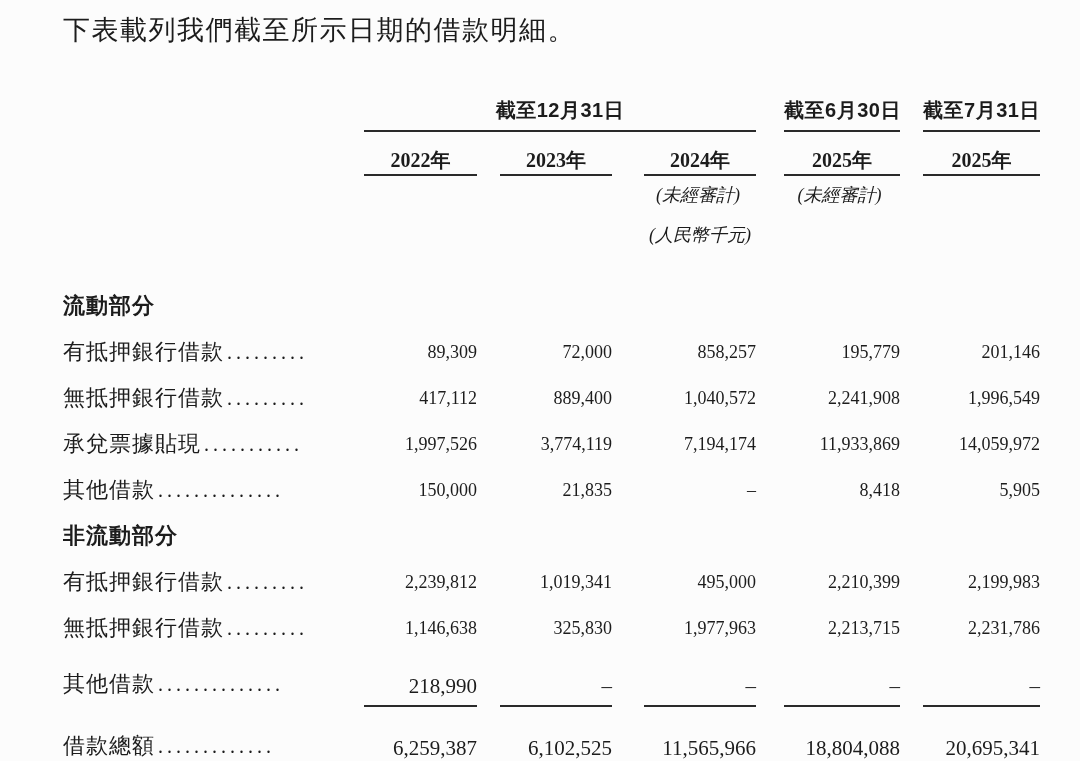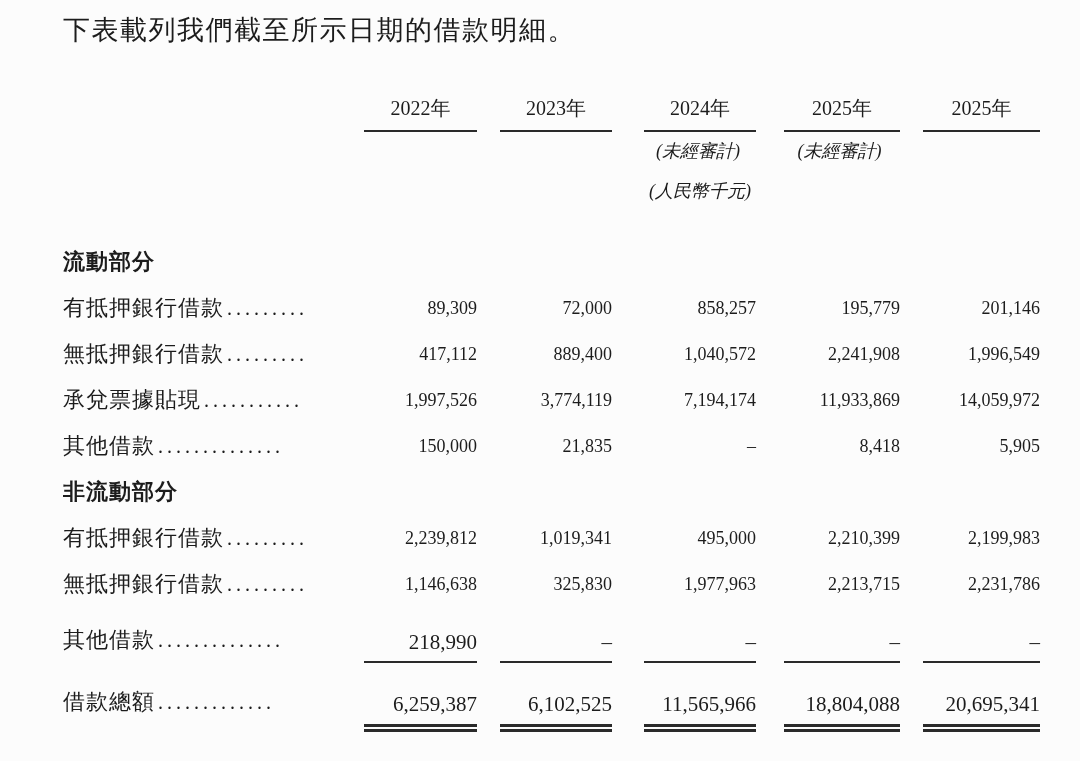--- a/index.html
+++ b/index.html
@@ -27,22 +27,22 @@
 
   
   .row-group td{height:44px;vertical-align:bottom;}
   .grp{
     text-align:center;border-bottom:2px solid #2a2a2a;padding-bottom:6px;
     font-family:"Liberation Sans","DejaVu Sans",sans-serif;
     font-weight:700;font-size:20px;letter-spacing:0.5px;white-space:nowrap;
   }
   .row-years td{height:44px;vertical-align:bottom;}
   .yr{
-    text-align:center;border-bottom:2px solid #2a2a2a;padding-bottom:8px;
-    font-weight:400;font-size:20px;white-space:nowrap;
+    text-align:center;border-bottom:2px solid #2a2a2a;padding-bottom:0;
+    font-weight:700;font-size:20px;white-space:nowrap;
   }
   .row-unaudited td{height:37px;vertical-align:bottom;}
   .row-unit td{height:40px;vertical-align:bottom;}
   .note{
     text-align:center;font-style:italic;font-size:18px;
     white-space:nowrap;padding-bottom:6px;
   }
   .row-spacer td{height:30px;}
 
   
@@ -83,20 +83,32 @@
     <colgroup>
       <col style="width:301px">
         <col style="width:113px">
         <col style="width:135px">
       <col style="width:144px">
         <col style="width:144px">
         <col style="width:140px">
     </colgroup>
 
     <tbody>
+        <tr class="row-group">
+      <td></td>
+      <td class="c1" colspan="3">
+        <div class="grp">截至12月31日</div>
+      </td>
+      <td class="c4">
+        <div class="grp">截至6月30日</div>
+      </td>
+      <td class="c5">
+        <div class="grp">截至7月31日</div>
+      </td>
+    </tr>
 
     <tr class="row-years">
       <td></td>
       <td class="c1">
             <div class="yr">2022年</div>
           </td>
       <td class="c2">
             <div class="yr">2023年</div>
           </td>
       <td class="c3">

